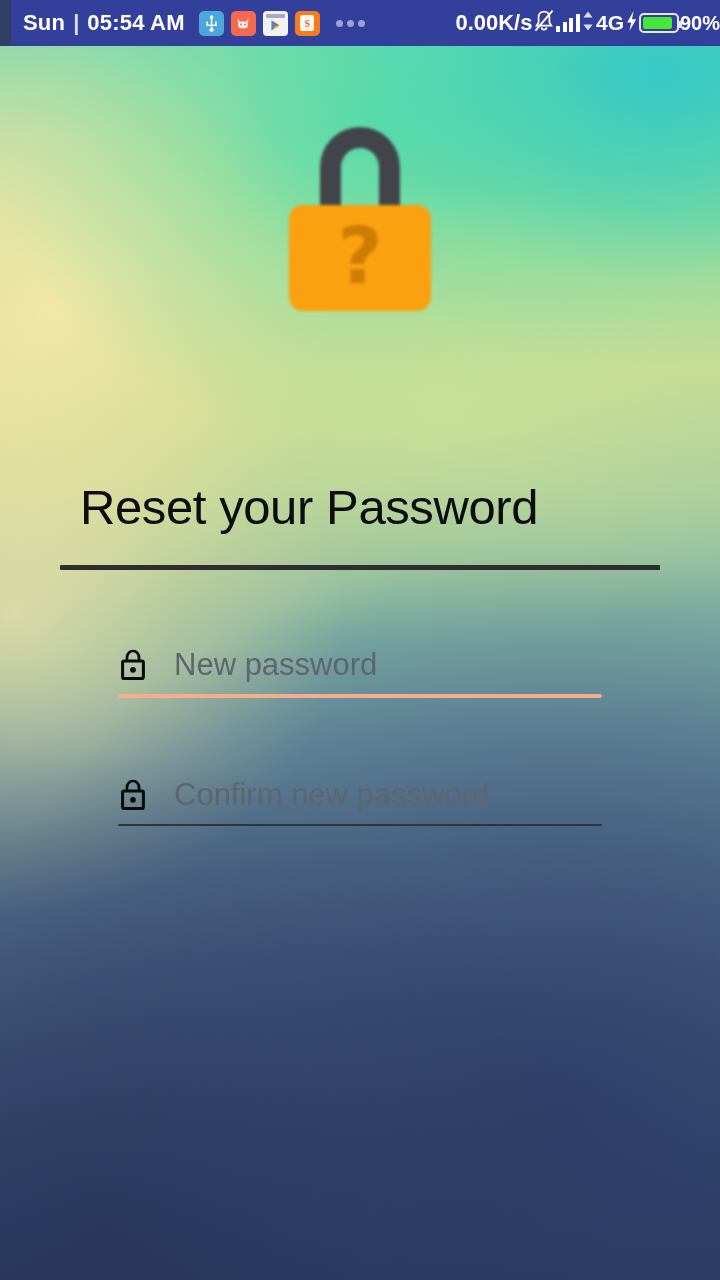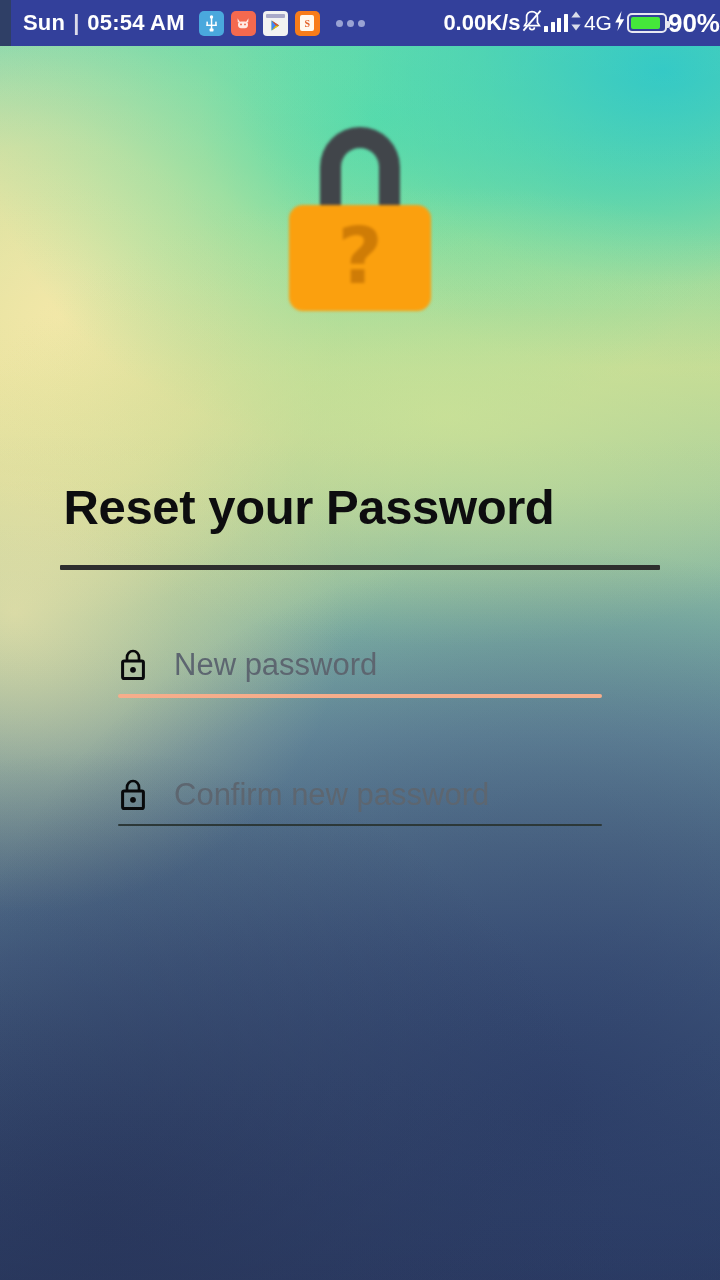--- a/index.html
+++ b/index.html
@@ -91,22 +91,22 @@
     margin-left: auto;
     display: flex;
     align-items: center;
     padding-right: 11px;
     gap: 1px;
   }
   .sb-speed {
     color: #ffffff; font-size: 22px; font-weight: bold;
     white-space: nowrap;
   }
-  .sb-4g { color:#ffffff; font-size:21px; font-weight:normal; }
-  .sb-pct { color:#ffffff; font-size:26px; font-weight:bold; white-space:nowrap; }
+  .sb-4g { color:#ffffff; font-size:21px; font-weight:bold; }
+  .sb-pct { color:#ffffff; font-size:20px; font-weight:bold; white-space:nowrap; }
   .signal-bars {
     display: flex; align-items: flex-end; gap: 2.5px; height: 18px;
   }
   .signal-bars i { width: 4px; background: #ffffff; display:block; border-radius:0.5px; }
   .signal-bars i:nth-child(1) { height: 6px; }
   .signal-bars i:nth-child(2) { height: 10px; }
   .signal-bars i:nth-child(3) { height: 14px; }
   .signal-bars i:nth-child(4) { height: 18px; }
   .battery {
     width: 40px; height: 20px;
@@ -254,21 +254,21 @@
     width: 720px; height: 1234px;
     z-index: 10;
   }
   #page-title {
     position: absolute;
     left: 0; top: 479px;
     width: 618px;
     text-align: center;
     color: #0d0d0f;
     font-size: 49px;
-    font-weight: bold;
+    font-weight: normal;
     letter-spacing: -0.4px;
     white-space: nowrap;
   }
   #title-divider {
     position: absolute;
     left: 60px; top: 565px;
     width: 600px; height: 5px;
     background: #2e2e2e;
     border-radius: 1px;
   }

